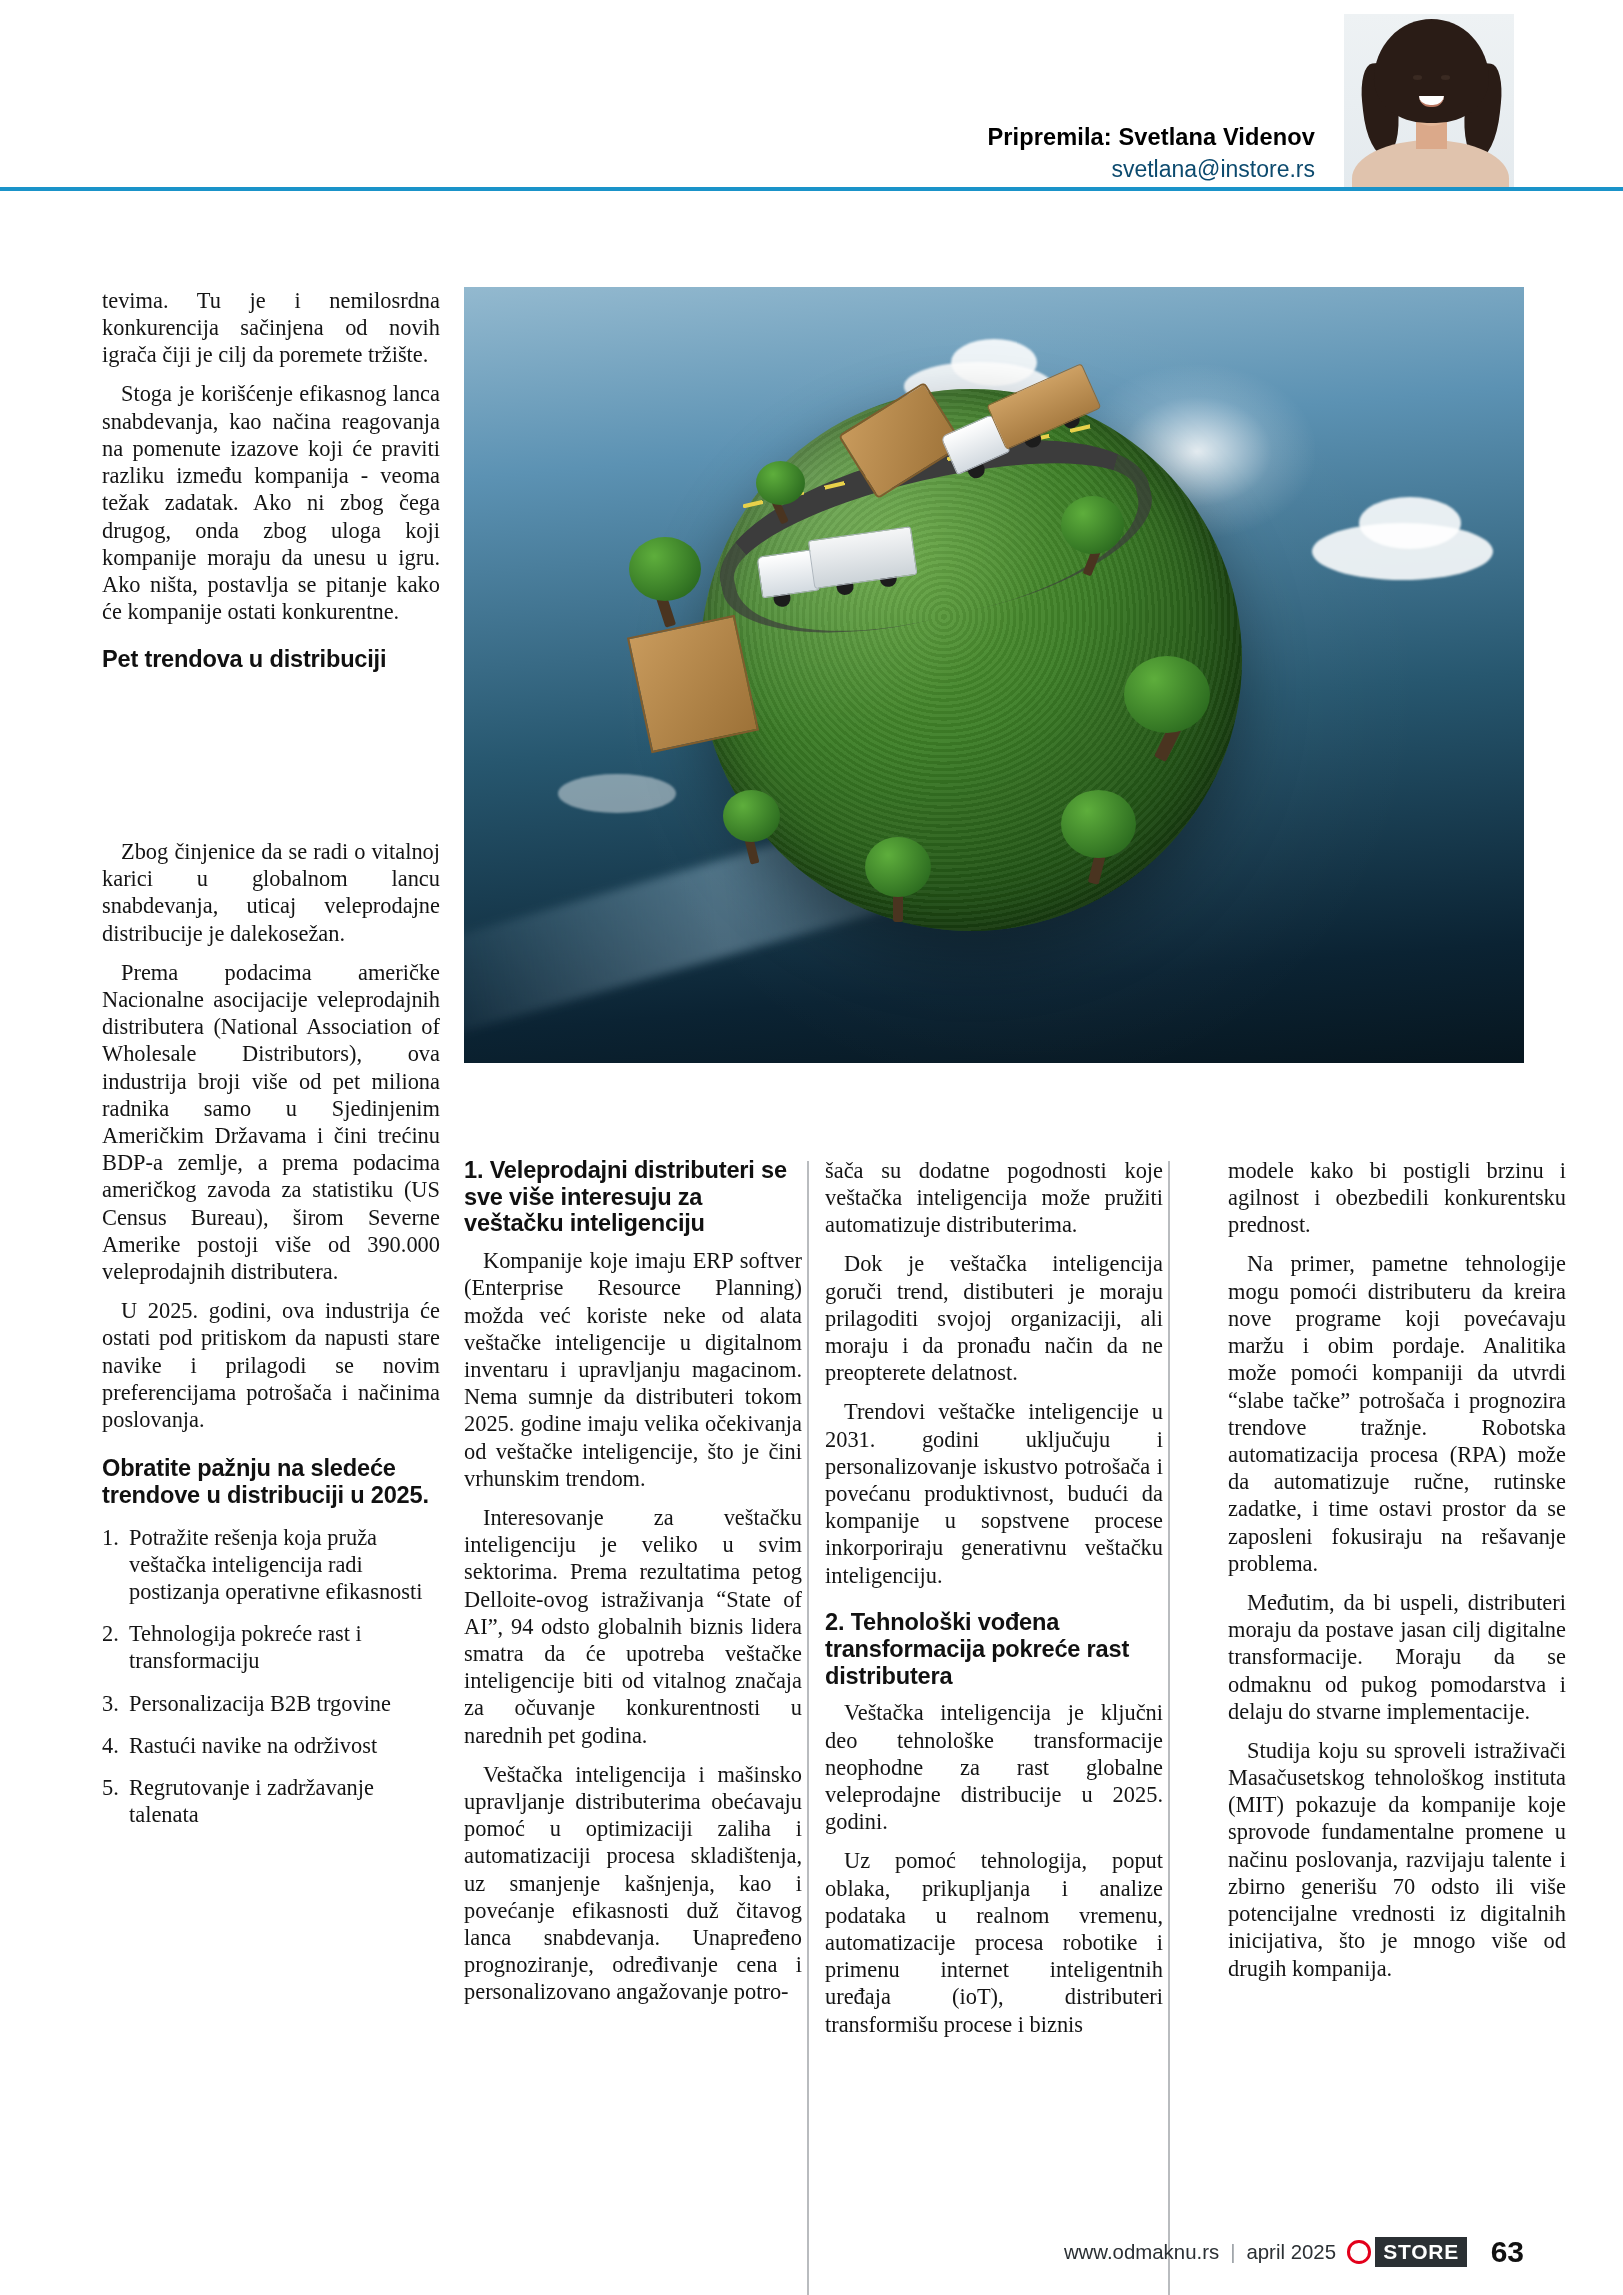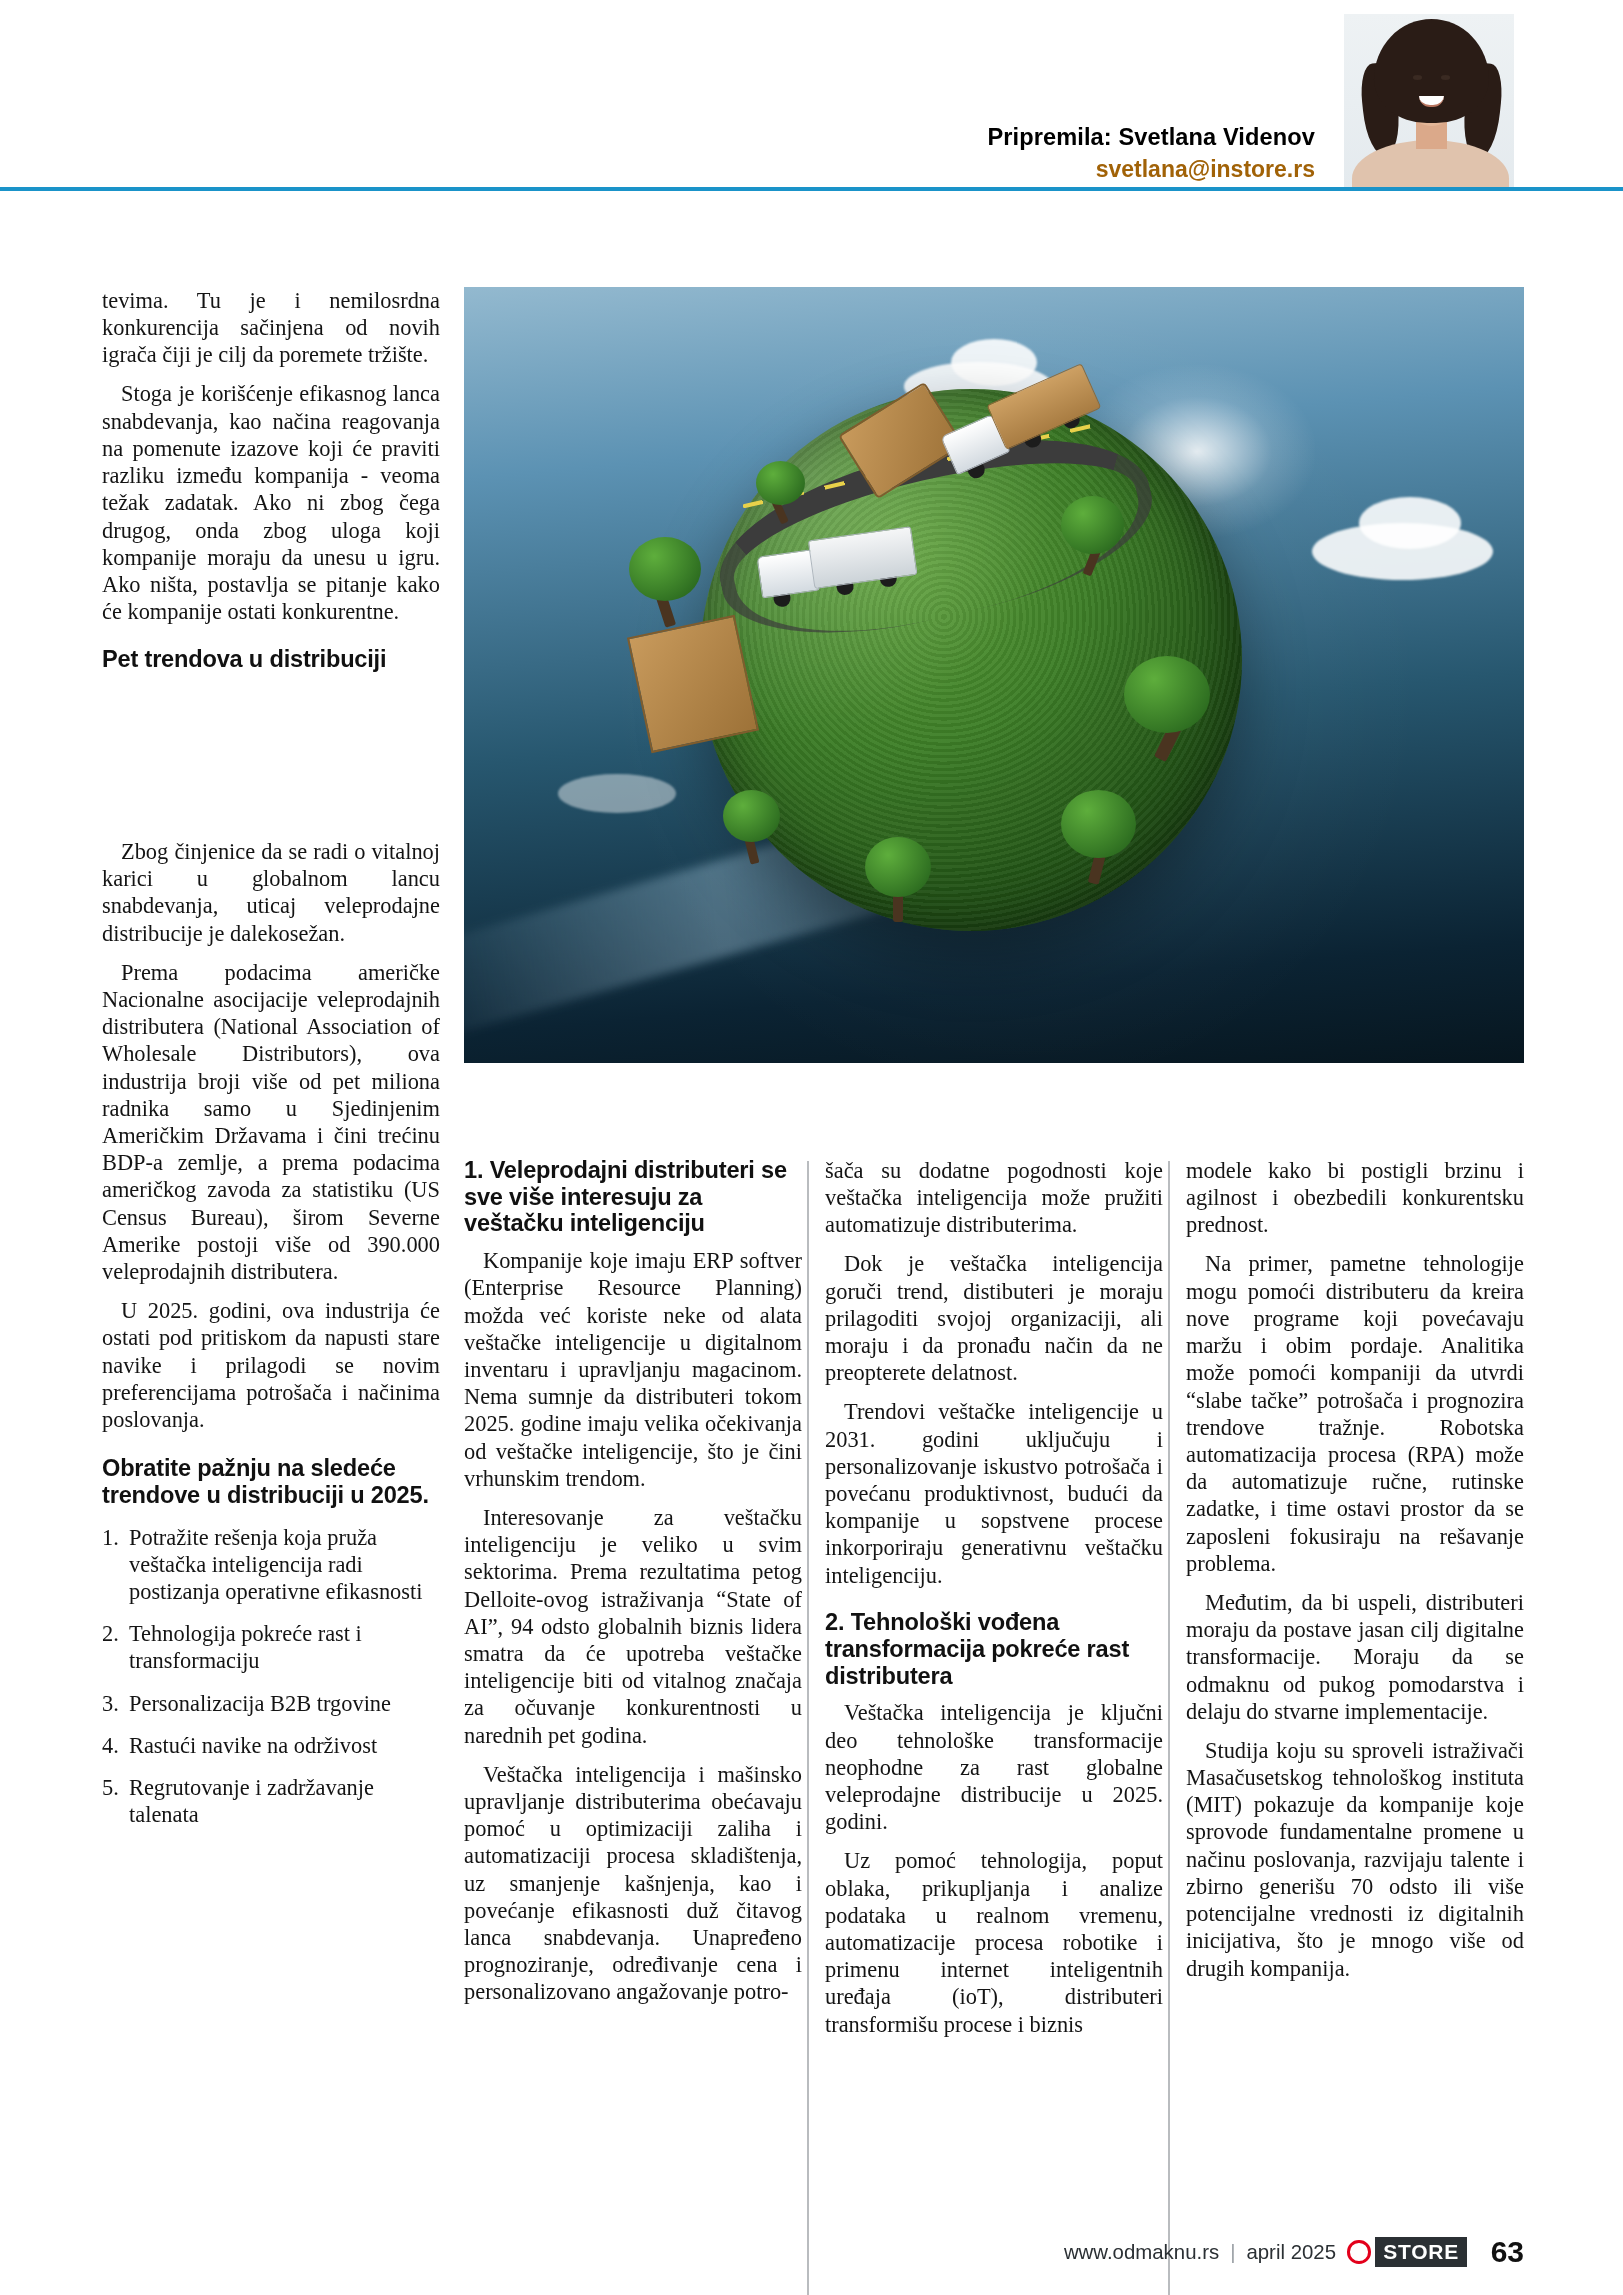--- a/index.html
+++ b/index.html
@@ -30,22 +30,21 @@
     line-height: 1.34;
   }
   .header-byline .prep {
     font-size: 23.6px;
     font-weight: bold;
     color: #000000;
     letter-spacing: 0.1px;
   }
   .header-byline .mail {
     font-size: 23px;
-    color: #a16207;
-    font-weight: bold;
+    color: #0c4a6e;
   }
   .header-photo {
     position: absolute;
     left: 1344px;
     top: 14px;
     width: 170px;
     height: 176px;
     overflow: hidden;
   }
   .header-photo .bg {
@@ -280,21 +279,21 @@
     font-size: 23.6px;
     line-height: 1.13;
     color: #111;
     margin: 0;
     text-align: left;
     letter-spacing: -0.2px;
   }
   .col-a { left: 102px; top: 838px; width: 338px; }
   .col-b { left: 464px; top: 1157px; width: 338px; }
   .col-c { left: 825px; top: 1157px; width: 338px; }
-  .col-d { left: 1186px; top: 1157px; width: 338px; }
+  .col-d { left: 1228px; top: 1157px; width: 338px; }
 
   .divider {
     position: absolute;
     width: 1.6px;
     background: #b9bcbf;
   }
   .div1 { left: 807px; top: 1161px; height: 1202px; }
   .div2 { left: 1168px; top: 1161px; height: 1202px; }
 
   ol.trend-list {

